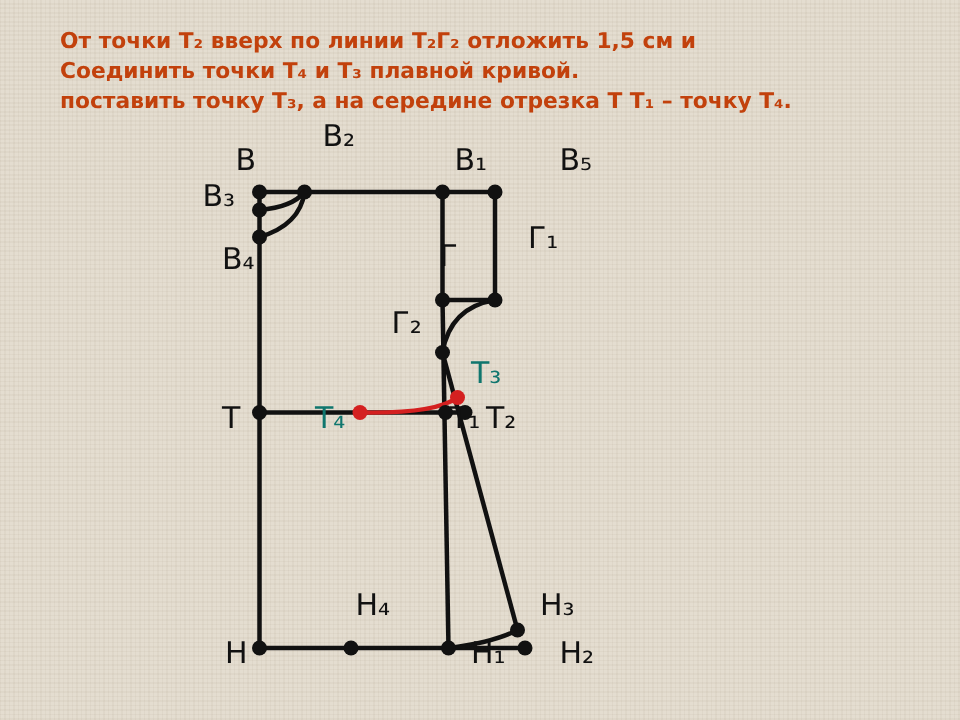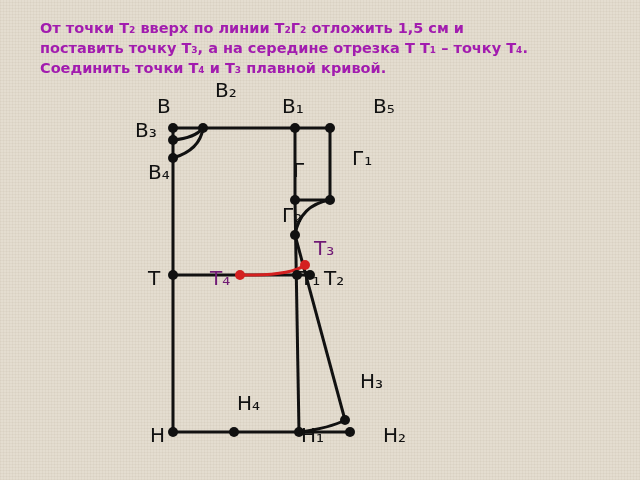--- a/index.html
+++ b/index.html
@@ -2,32 +2,32 @@
 <html><head>
 <meta charset="utf-8">
 <style>
   html,body{margin:0;padding:0;}
   body{width:640px;height:480px;overflow:hidden;position:relative;
     background:#e4ddd0;
     background-image:
       repeating-linear-gradient(0deg, rgba(120,100,70,0.05) 0 1px, transparent 1px 3px),
       repeating-linear-gradient(90deg, rgba(120,100,70,0.05) 0 1px, transparent 1px 3px);
     font-family:"DejaVu Sans", sans-serif;}
-  .instr{position:absolute;left:40px;top:18px;width:580px;color:#a21caf;font-weight:bold;font-size:14.5px;line-height:20px;}
+  .instr{position:absolute;left:40px;top:18px;width:580px;color:#c2410c;font-weight:bold;font-size:14.5px;line-height:20px;}
   svg{position:absolute;left:0;top:0;}
   .lbl{position:absolute;font-size:20px;color:#111;font-family:"DejaVu Sans", sans-serif;line-height:20px;}
-  .red{color:#701a75;}
+  .red{color:#0f766e;}
 </style>
 </head>
 <body>
 
 <div class="instr">
   <div>От точки Т₂ вверх по линии Т₂Г₂ отложить 1,5 см и</div>
+  <div>Соединить точки Т₄ и Т₃ плавной кривой.</div>
   <div>поставить точку Т₃, а на середине отрезка Т Т₁ – точку Т₄.</div>
-  <div>Соединить точки Т₄ и Т₃ плавной кривой.</div>
 </div>
 
 <svg width="640" height="480">
   <g stroke="#111" stroke-width="3" fill="none">
     <line x1="173" y1="128" x2="330" y2="128"></line>
     <line x1="173" y1="128" x2="173" y2="432"></line>
     <line x1="295" y1="128" x2="295" y2="200"></line>
     <line x1="330" y1="128" x2="330" y2="200"></line>
     <line x1="295" y1="200" x2="330" y2="200"></line>
     <path d="M330,200 Q300,205 295,235"></path>
@@ -60,29 +60,29 @@
     <circle cx="345" cy="420" r="5"></circle>
   </g>
   <g fill="#d42020">
       <circle cx="240" cy="275" r="5"></circle>
       <circle cx="305" cy="265" r="5"></circle>
     </g>
 </svg>
 
 <div class="lbl" style="left:157px;top:96px">В</div>
 <div class="lbl" style="left:215px;top:80px">В₂</div>
-<div class="lbl" style="left:282px;top:96px">В₁</div>
+<div class="lbl" style="left:303px;top:96px">В₁</div>
 <div class="lbl" style="left:373px;top:96px">В₅</div>
 <div class="lbl" style="left:135px;top:120px">В₃</div>
 <div class="lbl" style="left:148px;top:162px">В₄</div>
 <div class="lbl" style="left:293px;top:160px">Г</div>
 <div class="lbl" style="left:352px;top:148px">Г₁</div>
-<div class="lbl" style="left:282px;top:205px">Г₂</div>
+<div class="lbl" style="left:261px;top:205px">Г₂</div>
 <div class="lbl red" style="left:314px;top:238px">Т₃</div>
 <div class="lbl" style="left:148px;top:268px">Т</div>
 <div class="lbl red" style="left:210px;top:268px">Т₄</div>
 <div class="lbl" style="left:300px;top:268px">Т₁</div>
 <div class="lbl" style="left:324px;top:268px">Т₂</div>
 <div class="lbl" style="left:237px;top:393px">Н₄</div>
-<div class="lbl" style="left:360px;top:371px">Н₃</div>
+<div class="lbl" style="left:360px;top:393px">Н₃</div>
 <div class="lbl" style="left:150px;top:425px">Н</div>
-<div class="lbl" style="left:301px;top:425px">Н₁</div>
-<div class="lbl" style="left:383px;top:425px">Н₂</div>
+<div class="lbl" style="left:314px;top:425px">Н₁</div>
+<div class="lbl" style="left:373px;top:425px">Н₂</div>
 
 </body></html>

